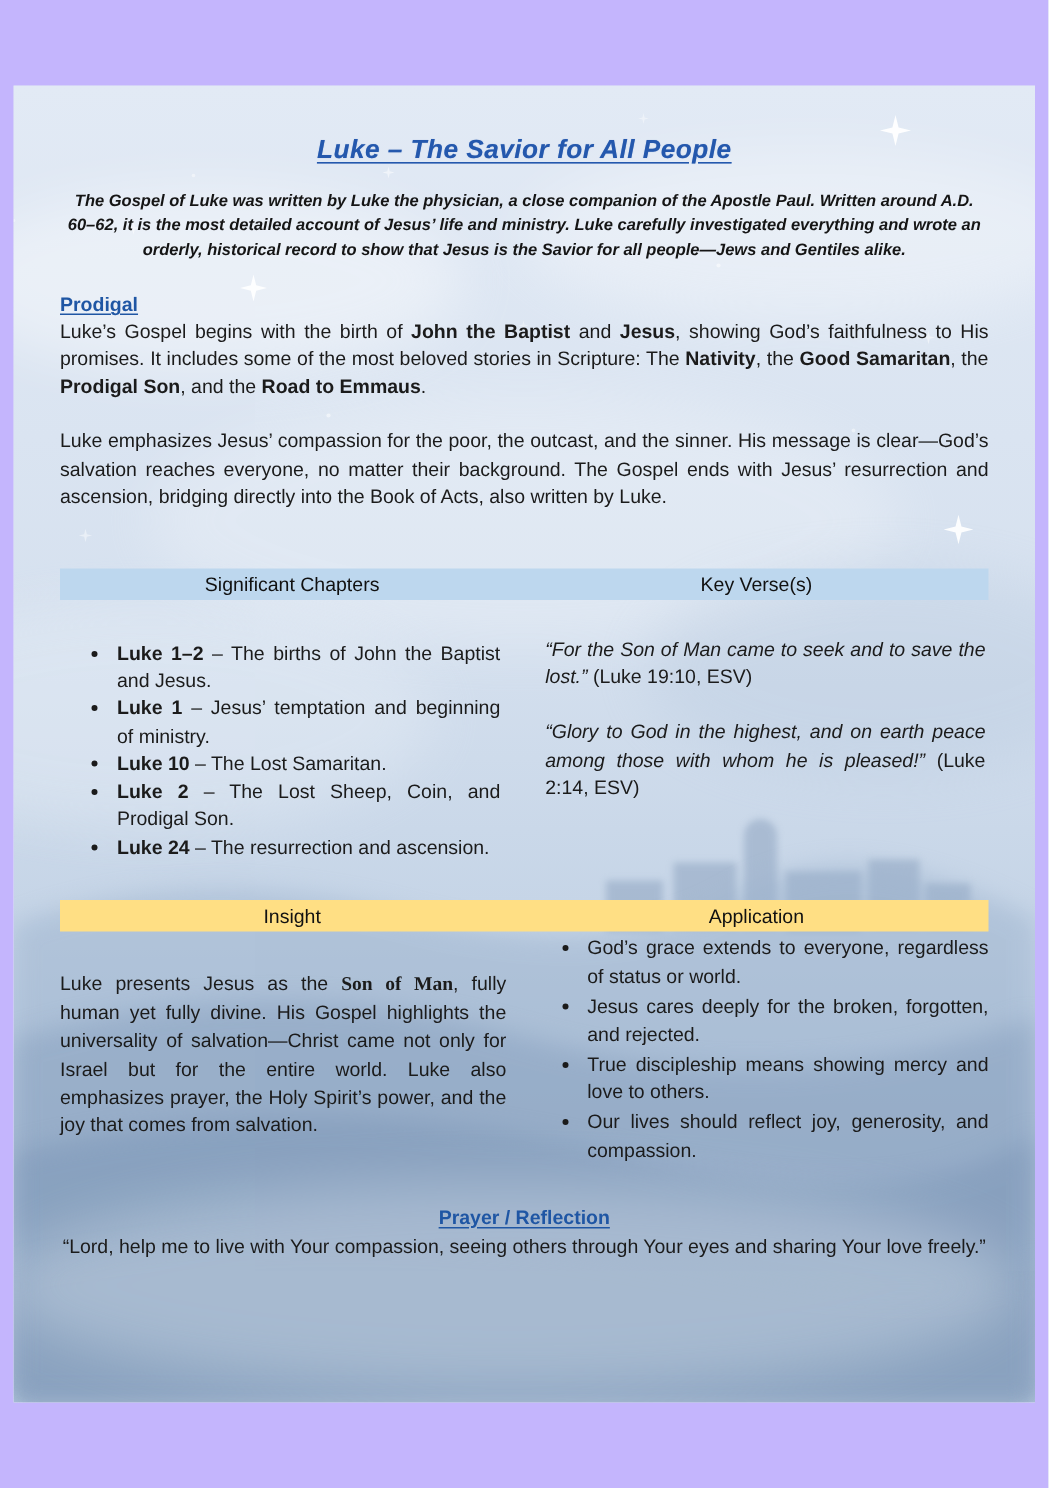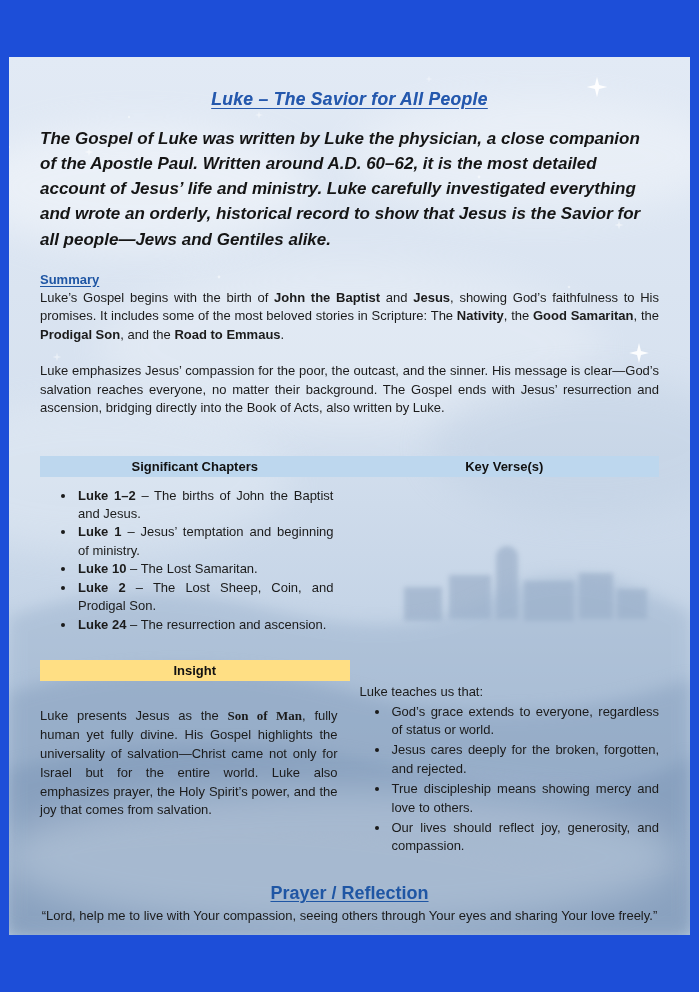--- a/index.html
+++ b/index.html
@@ -4,21 +4,21 @@
 <style>
   * { box-sizing: border-box; }
   html, body { margin: 0; padding: 0; }
   body {
     width: 699px; height: 992px;
     background: #ffffff;
     font-family: "Liberation Sans", "DejaVu Sans", sans-serif;
     color: #1b1b1b;
     overflow: hidden;
   }
-  .page { position: relative; width: 699px; height: 992px; background: #1d4ed8; }
+  .page { position: relative; width: 699px; height: 992px; background: #c4b5fd; }
   .sheet {
     position: absolute; left: 9px; top: 57px;
     width: 681px; height: 878px;
     overflow: hidden;
     background: #dfe8f3;
   }
   .bg-art { position: absolute; left: 0; top: 0; width: 681px; height: 878px; }
   .content {
     position: relative; z-index: 2;
     padding: 24px 31px 0 31px;
@@ -34,24 +34,24 @@
     color: #2458AD;
     letter-spacing: 0.3px;
     text-decoration: underline;
     text-underline-offset: 3px;
     margin: 8px 0 16px 0;
     text-shadow: 0 0 0.5px rgba(36,88,173,0.5);
   }
 
   
   .intro {
-    text-align: left;
+    text-align: center;
     font-weight: 700;
     font-style: italic;
-    font-size: 17px;
+    font-size: 11px;
     line-height: 1.48;
     margin: 0 0 20px 0;
     color: #151515;
   }
 
   .section-heading {
     color: #1F56A4;
     font-weight: 700;
     font-size: 13px;
     text-decoration: underline;
@@ -65,30 +65,30 @@
     margin: 0 0 18px 0;
   }
   .body-p.last { margin-bottom: 38px; }
 
   
   .tbl { width: 100%; margin-bottom: 26px; }
   .tbl-head { display: grid; grid-template-columns: 1fr 1fr; }
   .tbl-head .cell {
     height: 21px; line-height: 21px;
     text-align: center;
-    font-weight: 700;
+    font-weight: 400;
     font-size: 13px;
     color: #111;
   }
   .head-blue { background: #BDD7EE; }
   .head-gold { background: #FFDF84; }
   .tbl-body { display: grid; grid-template-columns: 1fr 1fr; }
 
   
-  .chapters-cell { padding: 10px 16px 0 6px; }
+  .chapters-cell { padding: 10px 16px 0 6px; margin-top: 17px; }
   .chapter-list { margin: 0; padding-left: 30px; }
   .chapter-list li {
     font-size: 13px; line-height: 1.42;
     text-align: justify;
     padding-left: 2px;
   }
   .verses-cell { padding: 24px 2px 0 14px; }
   .verse { font-size: 13px; line-height: 1.42; text-align: justify; margin: 0 0 19px 0; }
   .verse i { font-style: italic; }
 
@@ -103,21 +103,21 @@
     text-align: justify;
     padding-left: 2px;
     margin-bottom: 1px;
   }
 
   
   .prayer { text-align: center; margin-top: 14px; }
   .prayer-heading {
     color: #1F56A4;
     font-weight: 700;
-    font-size: 18px;
+    font-size: 13px;
     text-decoration: underline;
     text-underline-offset: 2px;
     margin: 0 0 3px 0;
   }
   .prayer-text { font-size: 13px; line-height: 1.42; margin: 0; }
 
   b, strong { font-weight: 700; }
 </style>
 </head>
 <body>
@@ -187,54 +187,58 @@
         <circle cx="650, " cy="90" r="1.2" opacity="0.4"></circle>
       </g>
     </svg>
 
     <div class="content">
 
       <h1 class="doc-title">Luke – The Savior for All People</h1>
 
       <p class="intro">The Gospel of Luke was written by Luke the physician, a close companion of the Apostle Paul. Written around A.D. 60–62, it is the most detailed account of Jesus’ life and ministry. Luke carefully investigated everything and wrote an orderly, historical record to show that Jesus is the Savior for all people—Jews and Gentiles alike.</p>
 
-      <h2 class="section-heading">Summary</h2>
+      <h2 class="section-heading">Prodigal</h2>
 
       <p class="body-p"><span>Luke’s Gospel begins with the birth of </span><span style="font-weight: 700;">John the Baptist</span><span> and </span><span style="font-weight: 700;">Jesus</span><span>, showing God’s faithfulness to His promises. It includes some of the most beloved stories in Scripture: The </span><span style="font-weight: 700;">Nativity</span><span>, the </span><span style="font-weight: 700;">Good Samaritan</span><span>, the </span><span style="font-weight: 700;">Prodigal Son</span><span>, and the </span><span style="font-weight: 700;">Road to Emmaus</span><span>.</span></p>
 
       <p class="body-p last">Luke emphasizes Jesus’ compassion for the poor, the outcast, and the sinner. His message is clear—God’s salvation reaches everyone, no matter their background. The Gospel ends with Jesus’ resurrection and ascension, bridging directly into the Book of Acts, also written by Luke.</p>
 
       <div class="tbl">
         <div class="tbl-head">
           <div class="cell head-blue">Significant Chapters</div>
           <div class="cell head-blue">Key Verse(s)</div>
         </div>
         <div class="tbl-body">
           <div class="chapters-cell">
             <ul class="chapter-list">
               <li><b>Luke 1–2</b><span> – The births of John the Baptist and Jesus.</span></li>
               <li><b>Luke 1</b><span> – Jesus’ temptation and beginning of ministry.</span></li>
               <li><b>Luke 10</b><span> – The Lost Samaritan.</span></li>
               <li><b>Luke 2</b><span> – The Lost Sheep, Coin, and Prodigal Son.</span></li>
               <li><b>Luke 24</b><span> – The resurrection and ascension.</span></li>
             </ul>
           </div>
+          <div class="verses-cell">
+            <p class="verse"><i>“For the Son of Man came to seek and to save the lost.”</i><span> (Luke 19:10, ESV)</span></p>
+            <p class="verse"><i>“Glory to God in the highest, and on earth peace among those with whom he is pleased!”</i><span> (Luke 2:14, ESV)</span></p>
+          </div>
         </div>
       </div>
 
       <div class="tbl">
         <div class="tbl-head">
           <div class="cell head-gold">Insight</div>
+          <div class="cell head-gold">Application</div>
         </div>
         <div class="tbl-body">
           <div class="insight-cell">
             <p><span>Luke presents Jesus as the </span><span style="font-weight: 700; font-family: Liberation Serif, serif;">Son of Man</span><span>, fully human yet fully divine. His Gospel highlights the universality of salvation—Christ came not only for Israel but for the entire world. Luke also emphasizes prayer, the Holy Spirit’s power, and the joy that comes from salvation.</span></p>
           </div>
           <div class="application-cell">
-            <p class="application-intro">Luke teaches us that:</p>
             <ul class="application-list">
               <li>God’s grace extends to everyone, regardless of status or world.</li>
               <li>Jesus cares deeply for the broken, forgotten, and rejected.</li>
               <li>True discipleship means showing mercy and love to others.</li>
               <li>Our lives should reflect joy, generosity, and compassion.</li>
             </ul>
           </div>
         </div>
       </div>
 

